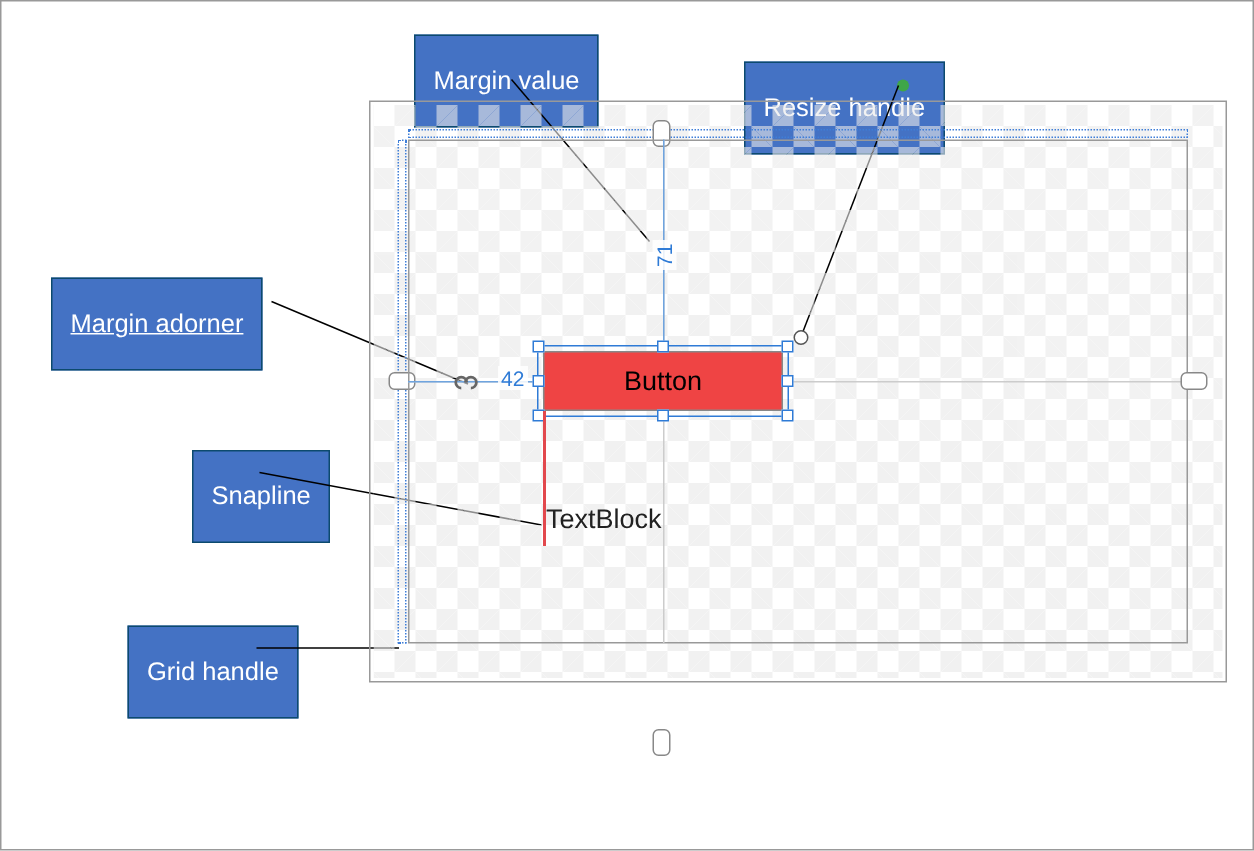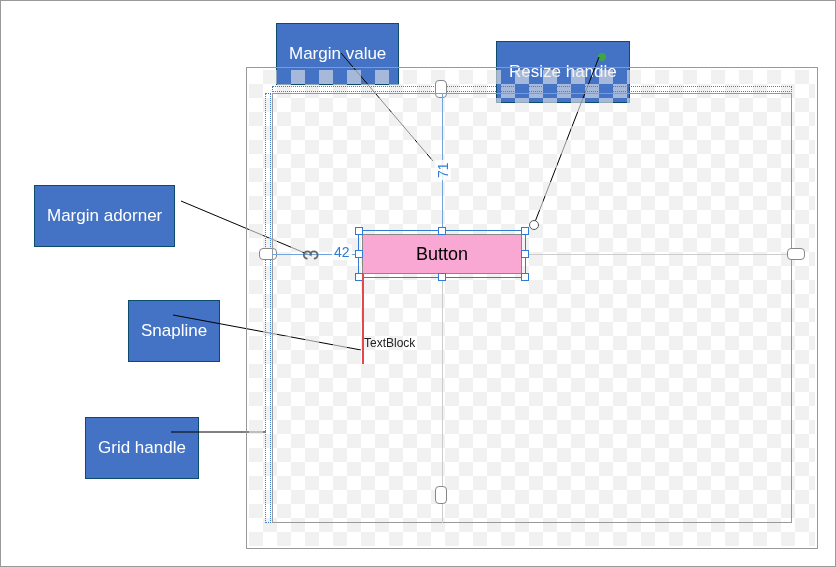--- a/index.html
+++ b/index.html
@@ -26,21 +26,21 @@
     stroke: #000;
     stroke-width: 1;
     fill: none;
   }
 
   .designer {
     position: absolute;
     left: 245px;
     top: 66px;
     width: 572px;
-    height: 482px;
+    height: 388px;
     border: 1px solid #999;
   }
   .checker {
     position: absolute;
     inset: 2px;
     background-image:
       linear-gradient(45deg, #e9e9e9 25%, transparent 25%),
       linear-gradient(-45deg, #e9e9e9 25%, transparent 25%),
       linear-gradient(45deg, transparent 75%, #e9e9e9 75%),
       linear-gradient(-45deg, transparent 75%, #e9e9e9 75%);
@@ -72,21 +72,21 @@
     width: 18px; height: 12px;
     border: 1px solid #888;
     border-radius: 4px;
     background: #fff;
   }
 
   .selected-btn {
     position: absolute;
     left: 115px; top: 166px;
     width: 160px; height: 40px;
-    background: #f9a8d4;
+    background: #ef4444;
     border: 1px solid #888;
     font-size: 18px;
     display: flex;
     align-items: center;
     justify-content: center;
   }
   .sel-outline {
     position: absolute;
     left: 111px; top: 162px;
     width: 168px; height: 48px;
@@ -139,40 +139,40 @@
     position: absolute;
     width: 22px; height: 22px;
   }
   .snapline {
     position: absolute;
     width: 0;
     border-left: 2px solid #e2484d;
   }
   .textblock {
     position: absolute;
-    font-size: 12px;
+    font-size: 18px;
     color: #222;
   }
   .row-line, .col-line {
     position: absolute;
     background: #ccc;
   }
   .dot-green {
     position: absolute;
     width: 8px; height: 8px;
     border-radius: 50%;
     background: #3fa648;
   }
 </style>
 </head>
 <body>
 
 <div class="callout" style="left:275px;top:22px;">Margin value</div>
 <div class="callout" style="left:495px;top:40px;">Resize handle</div>
-<div class="callout" style="left:33px;top:184px;">Margin adorner</div>
+<div class="callout" style="left:33px;top:184px;text-decoration:underline;">Margin adorner</div>
 <div class="callout" style="left:95px;top:299px;margin-left:32px;">Snapline</div>
 <div class="callout" style="left:84px;top:416px;">Grid handle</div>
 
 <div class="dot-green" style="left:597px;top:52px;"></div>
 
 <svg width="836" height="567" style="position:absolute;left:0;top:0;pointer-events:none">
   <line class="leader" x1="340" y1="52" x2="432" y2="160"></line>
   <line class="leader" x1="598" y1="56" x2="532" y2="226"></line>
   <line class="leader" x1="180" y1="200" x2="311" y2="255"></line>
   <line class="leader" x1="172" y1="314" x2="360" y2="349"></line>

